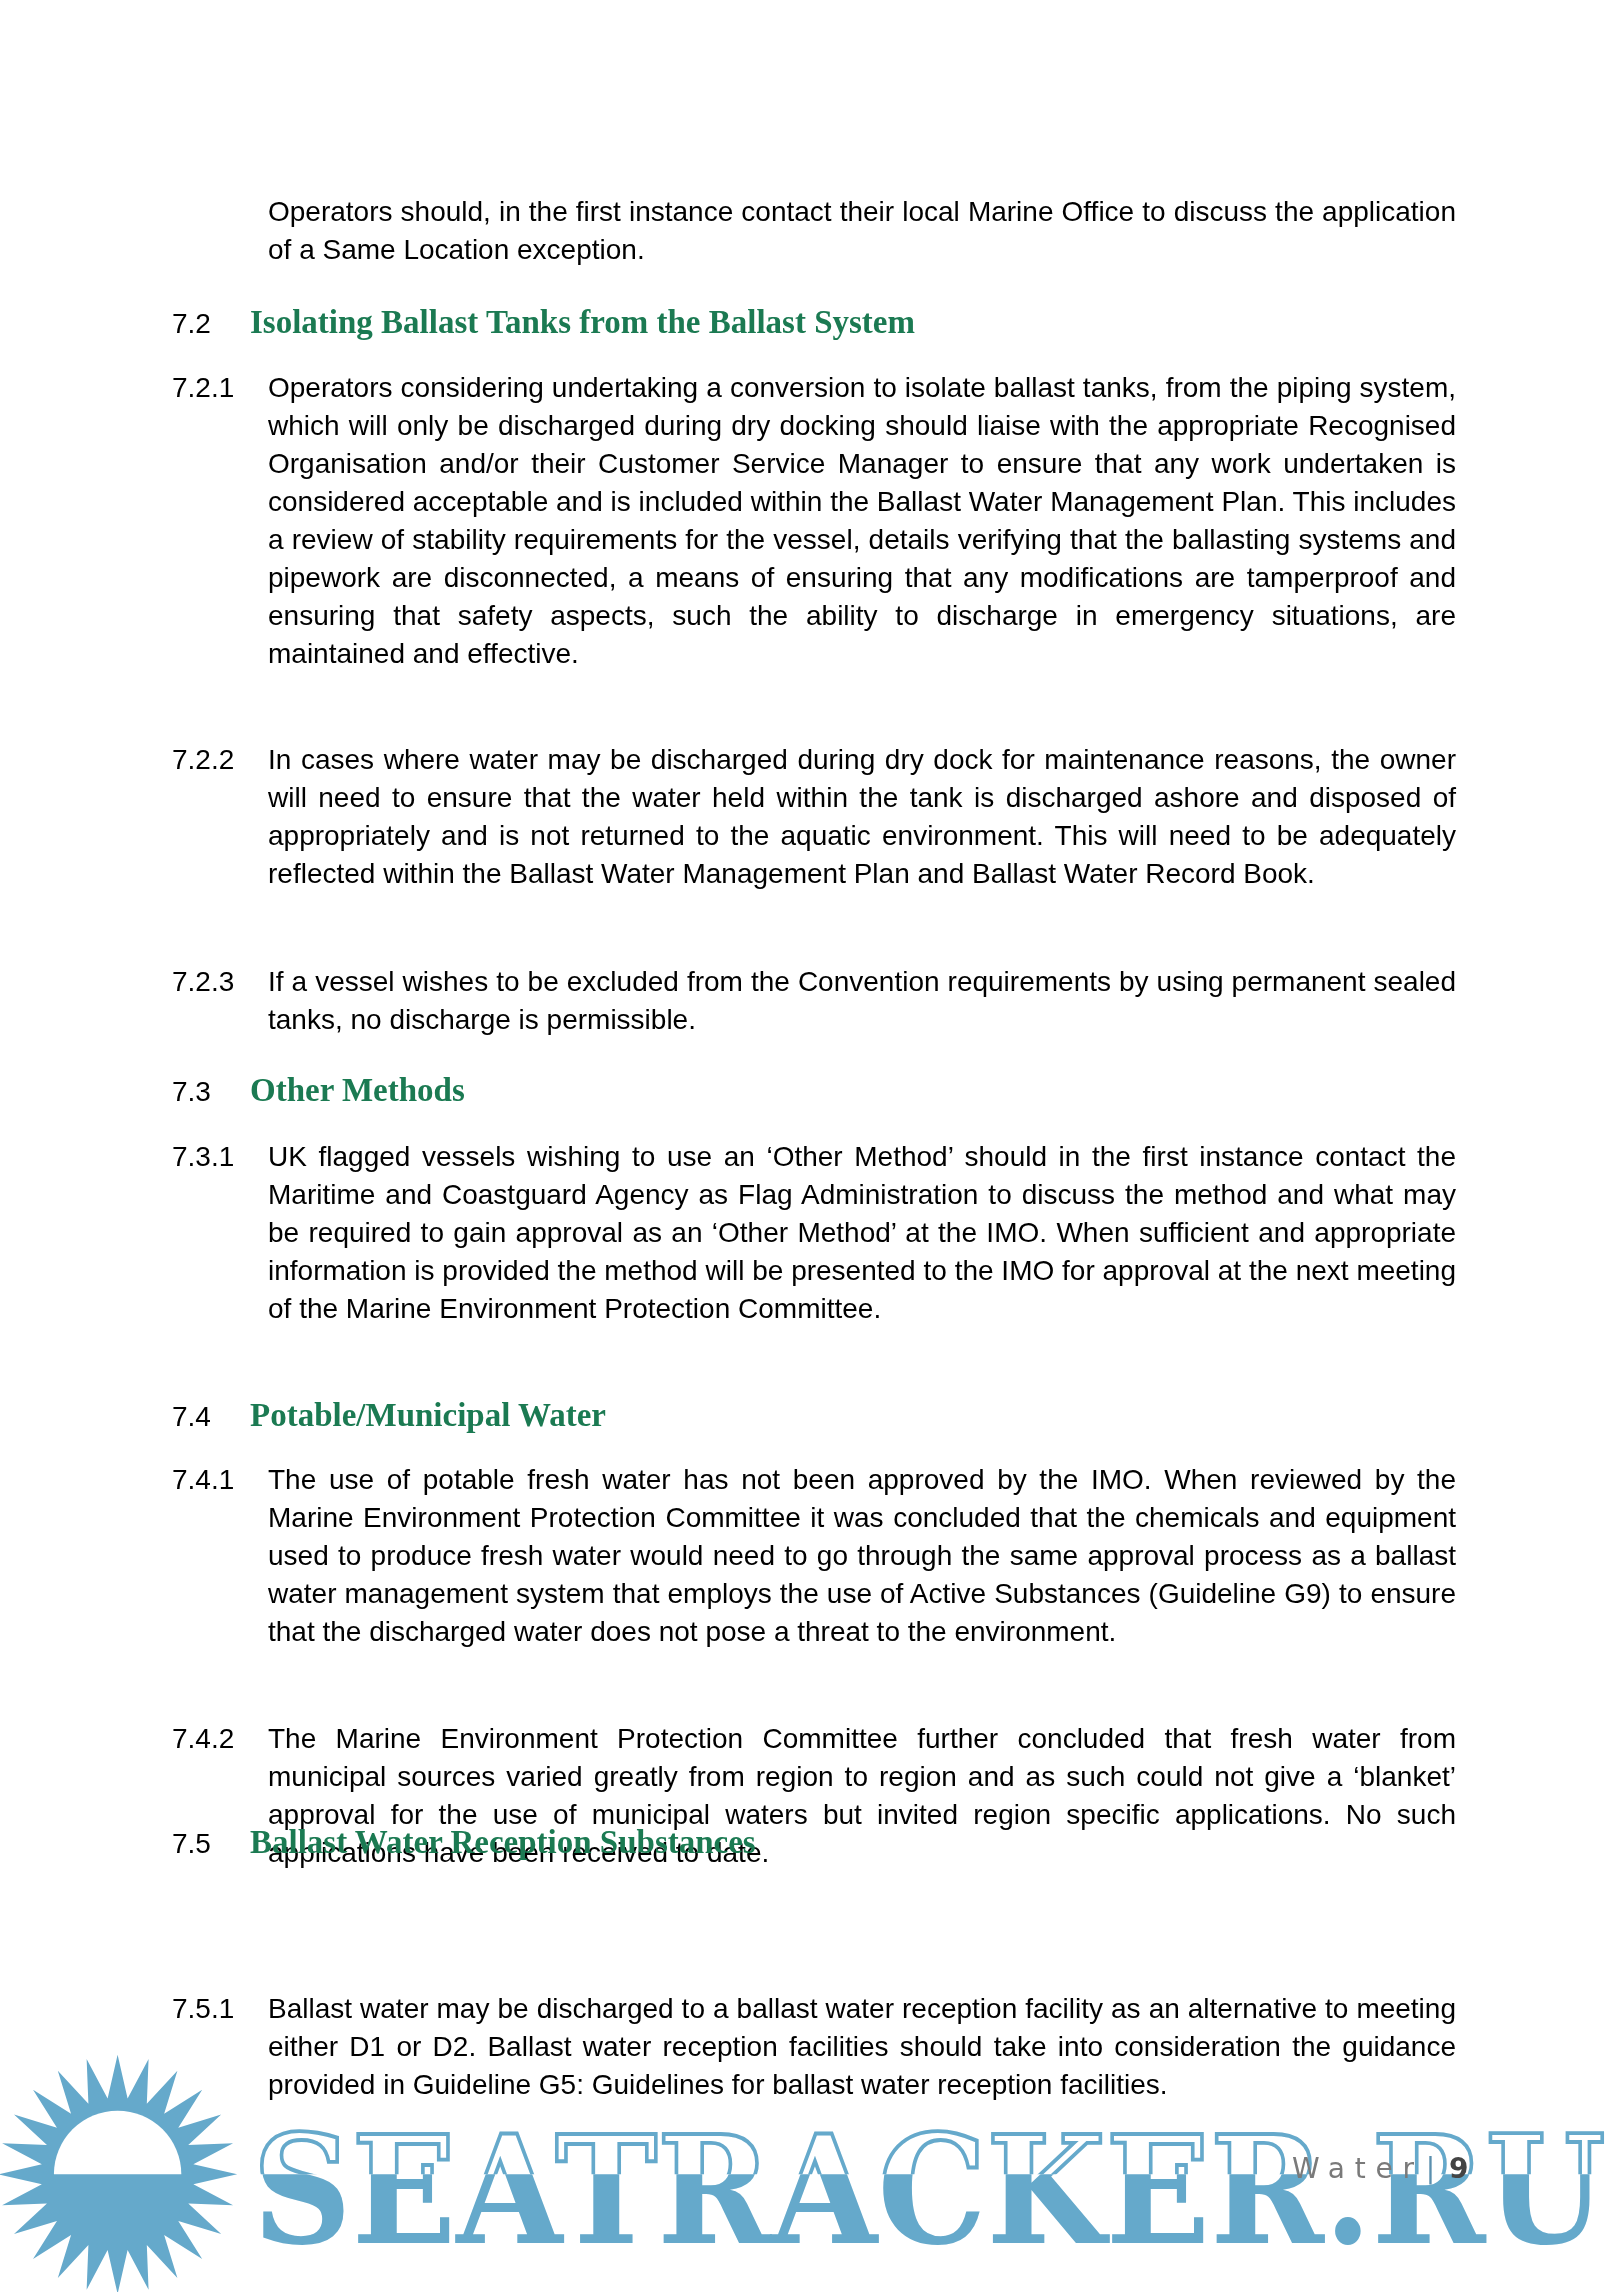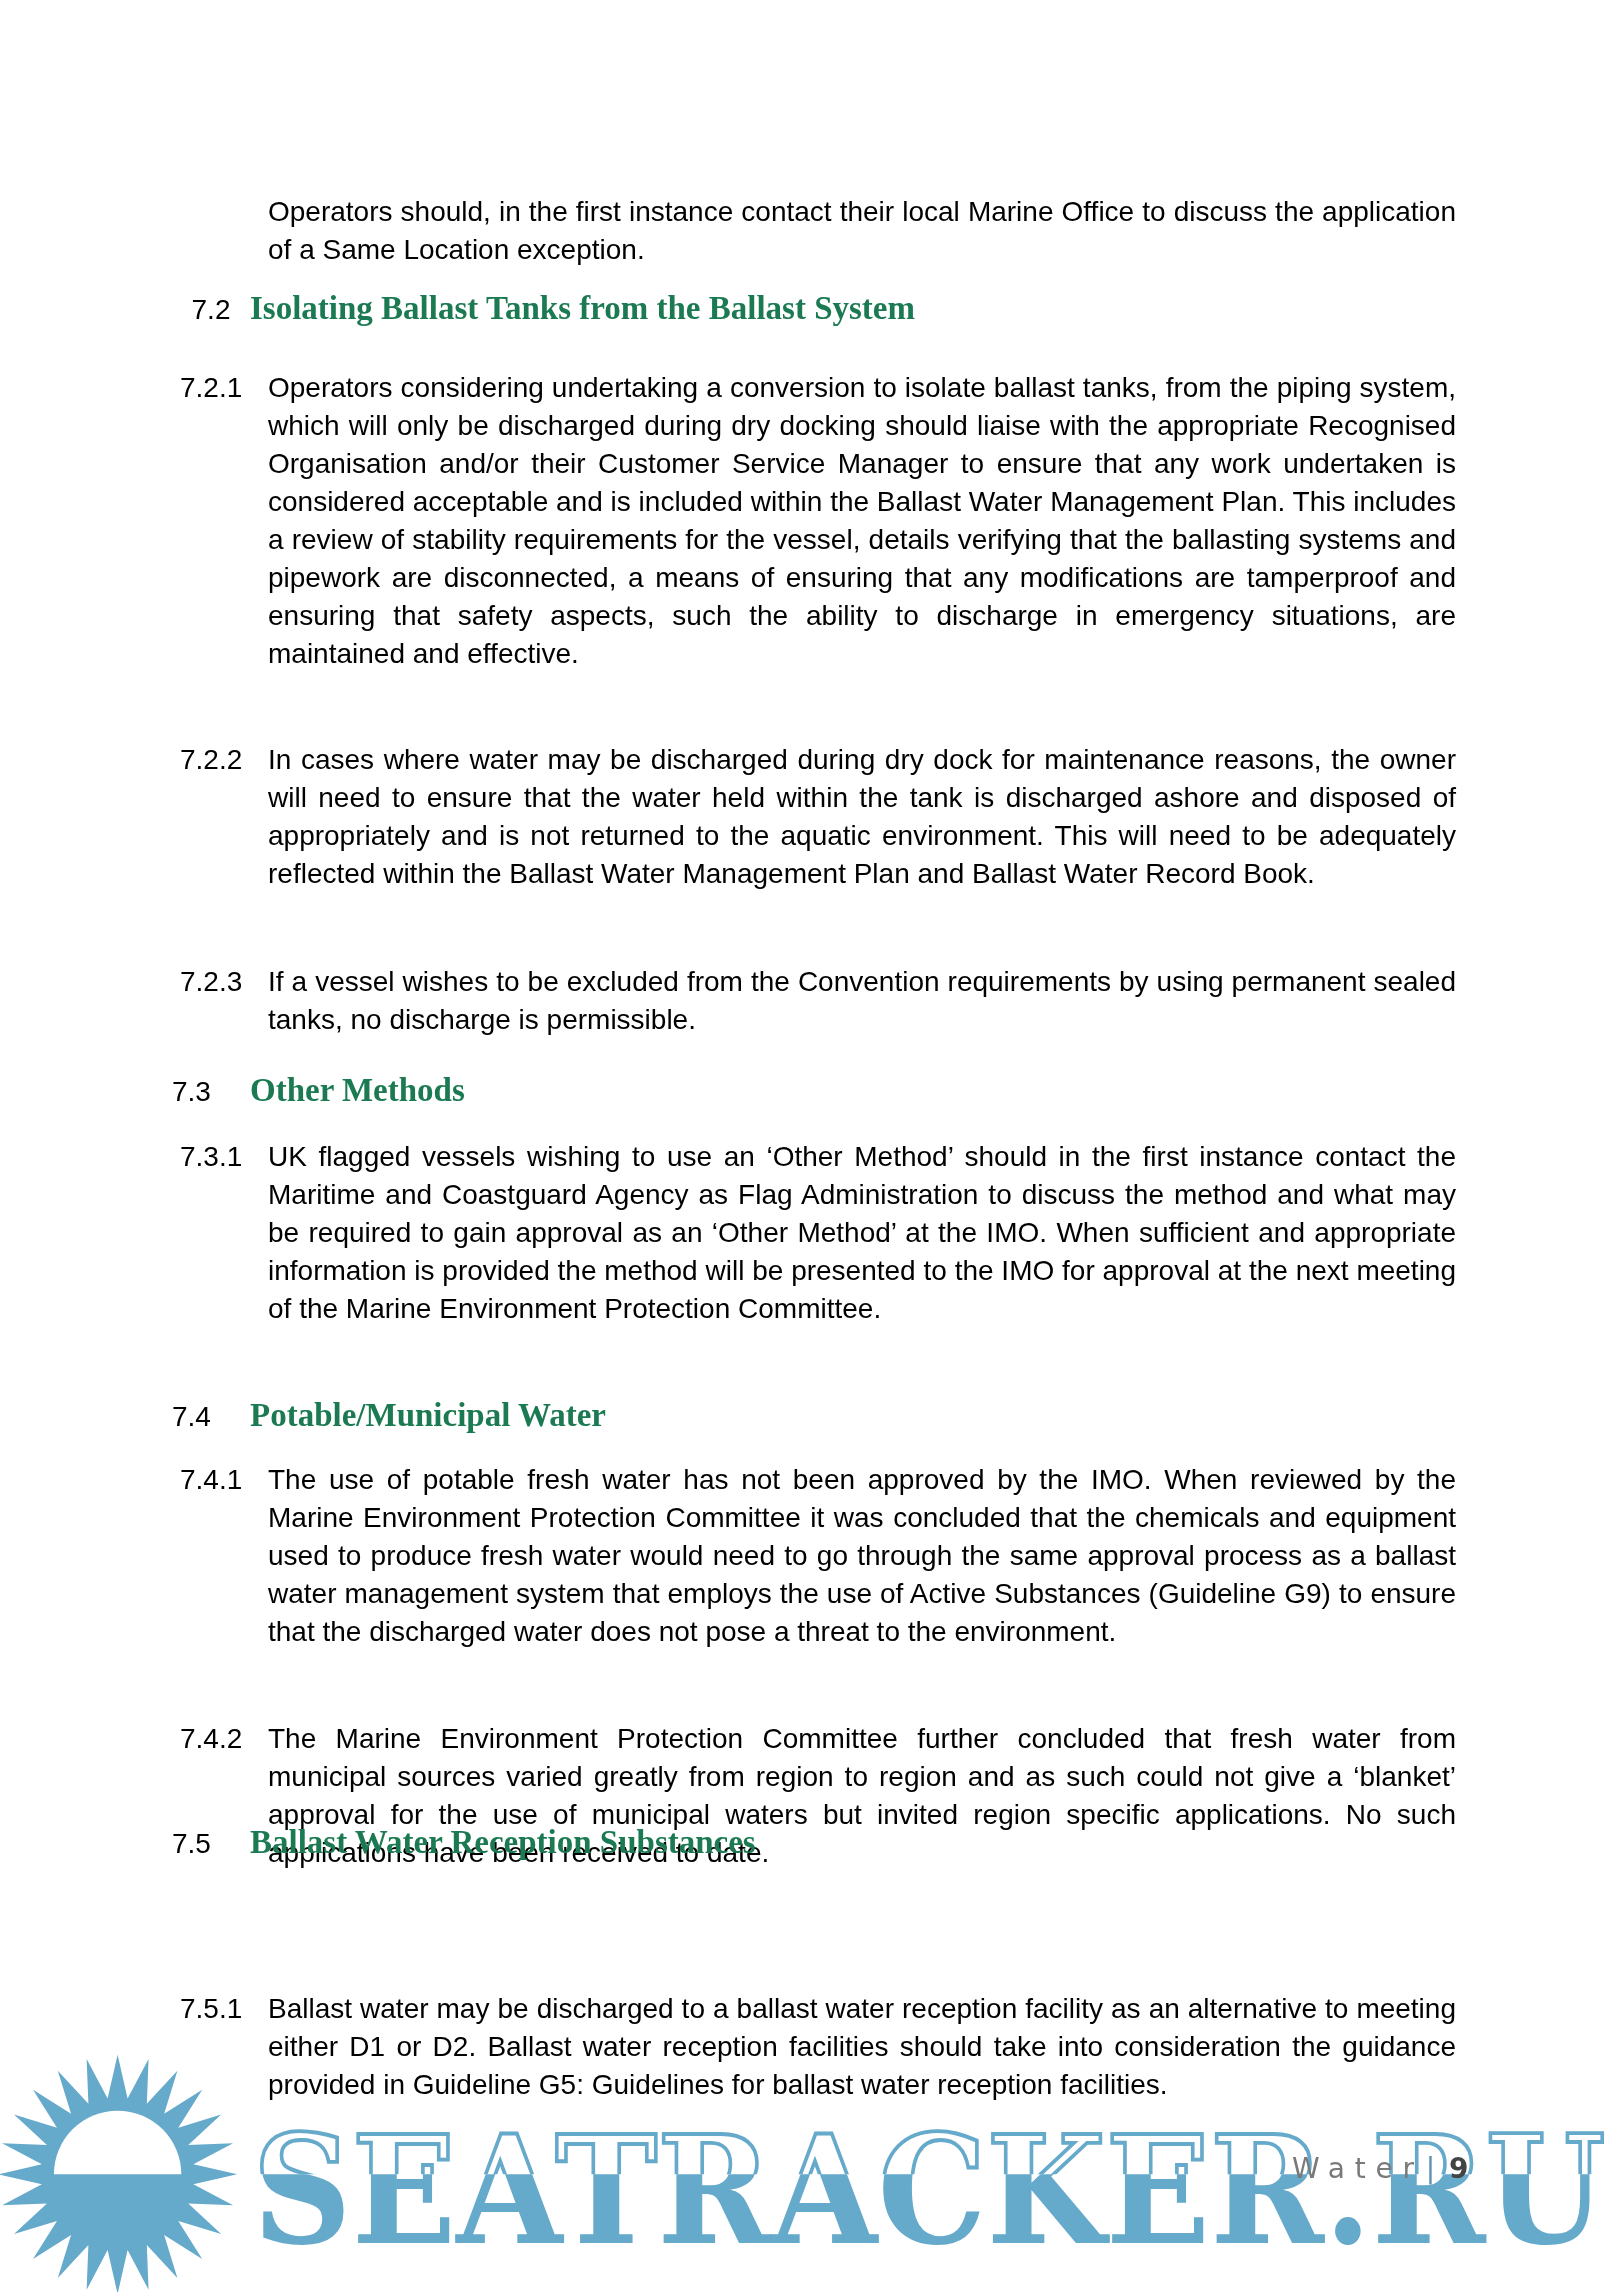--- a/index.html
+++ b/index.html
@@ -1,35 +1,35 @@
 <!DOCTYPE html>
 <html><head>
 <meta charset="utf-8">
 <style>
   html, body { margin: 0; padding: 0; background: #ffffff; }
   body { width: 1621px; height: 2293px; position: relative; overflow: hidden;
          font-family: "Liberation Sans", "DejaVu Sans", sans-serif; color: #000; }
   .para { position: absolute; left: 172px; width: 1284px; font-size: 28px; line-height: 38px; }
-  .para .num { position: absolute; left: 0; top: 0; width: 96px; margin-left: 8px; }
+  .para .num { position: absolute; left: 0; top: 0; width: 96px; }
   .para .body { margin-left: 96px; text-align: justify; text-justify: inter-word; }
   .intro { position: absolute; left: 268px; width: 1188px; font-size: 28px; line-height: 38px; text-align: justify; }
   .heading { position: absolute; left: 172px; height: 43px; display: flex; align-items: baseline; }
   .heading .hnum { width: 78px; font-size: 28px; font-weight: normal; color: #000; }
   .heading .htitle { font-size: 33px; font-weight: bold; color: #1b7a52; font-family: Liberation Serif, serif; }
   .watermark { position: absolute; left: 0; top: 2039px; width: 1621px; height: 254px; pointer-events: none; }
   .page-num { position: absolute; left: 1292px; top: 2152px; font-size: 28px; color: #7a7a7a; letter-spacing: 9.8px; font-family: "DejaVu Sans", sans-serif; }
   .page-num .pn-sep { color: #5a8fae; letter-spacing: 0; margin: 0 13.7px 0 2px; font-weight: normal; }
   .page-num .pn-val { color: #444; font-weight: bold; letter-spacing: 0; }
 </style>
 </head>
 <body>
 
 <div class="intro" style="top:193px;">Operators should, in the first instance contact their local Marine Office to discuss the application of a Same Location exception.</div>
 
-<div class="heading" style="top:290px;text-align:center;">
+<div class="heading" style="top:304px;">
   <span class="hnum">7.2</span>
   <span class="htitle">Isolating Ballast Tanks from the Ballast System</span>
 </div>
 <div class="para" style="top:369px;">
   <span class="num">7.2.1</span>
   <div class="body">Operators considering undertaking a conversion to isolate ballast tanks, from the piping system, which will only be discharged during dry docking should liaise with the appropriate Recognised Organisation and/or their Customer Service Manager to ensure that any work undertaken is considered acceptable and is included within the Ballast Water Management Plan.  This includes a review of stability requirements for the vessel, details verifying that the ballasting systems and pipework are disconnected, a means of ensuring that any modifications are tamperproof and ensuring that safety aspects, such the ability to discharge in emergency situations, are maintained and effective.</div>
 </div>
 <div class="para" style="top:741px;">
   <span class="num">7.2.2</span>
   <div class="body">In cases where water may be discharged during dry dock for maintenance reasons, the owner will need to ensure that the water held within the tank is discharged ashore and disposed of appropriately and is not returned to the aquatic environment.  This will need to be adequately reflected within the Ballast Water Management Plan and Ballast Water Record Book.</div>

